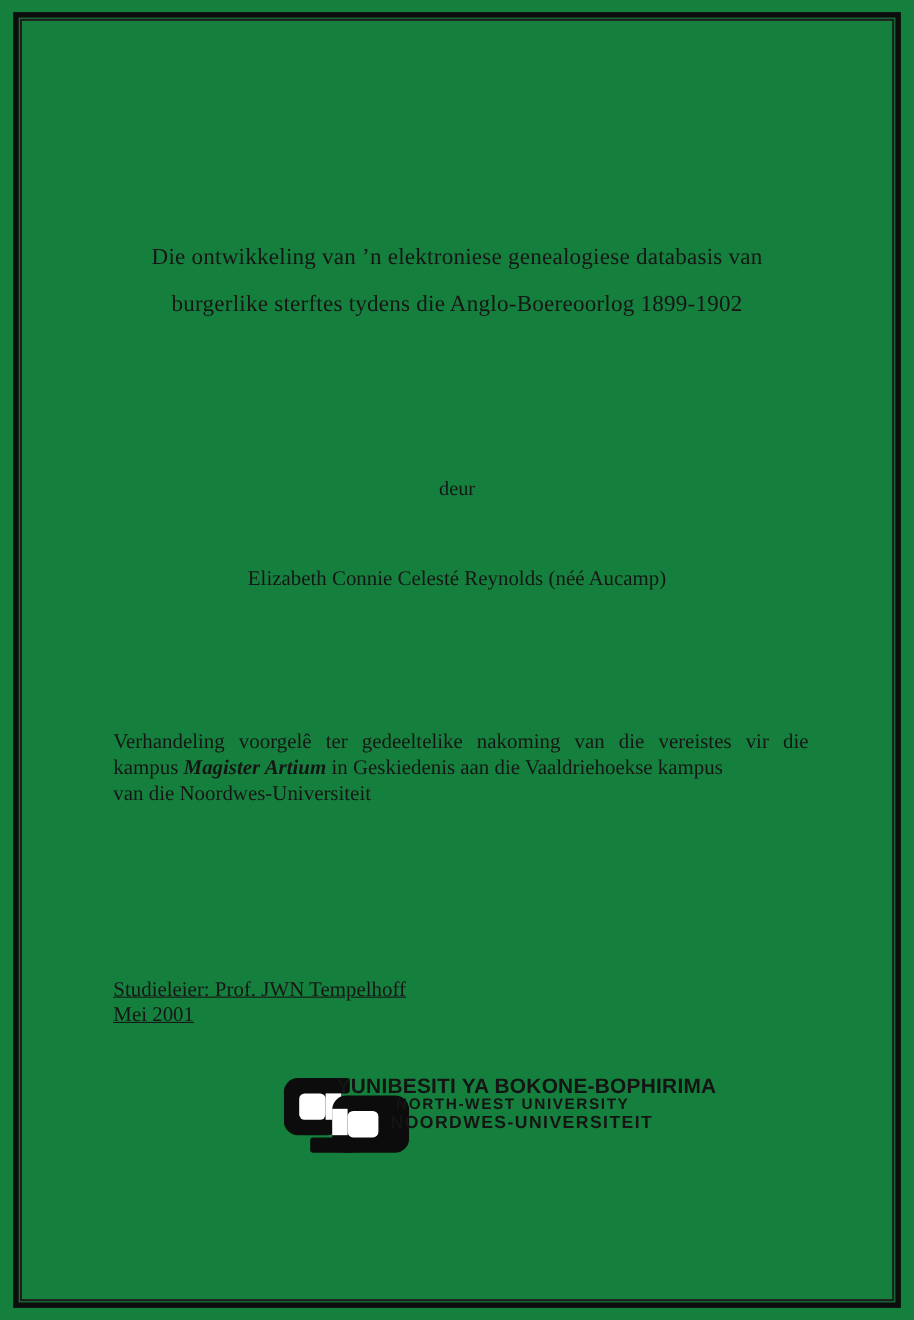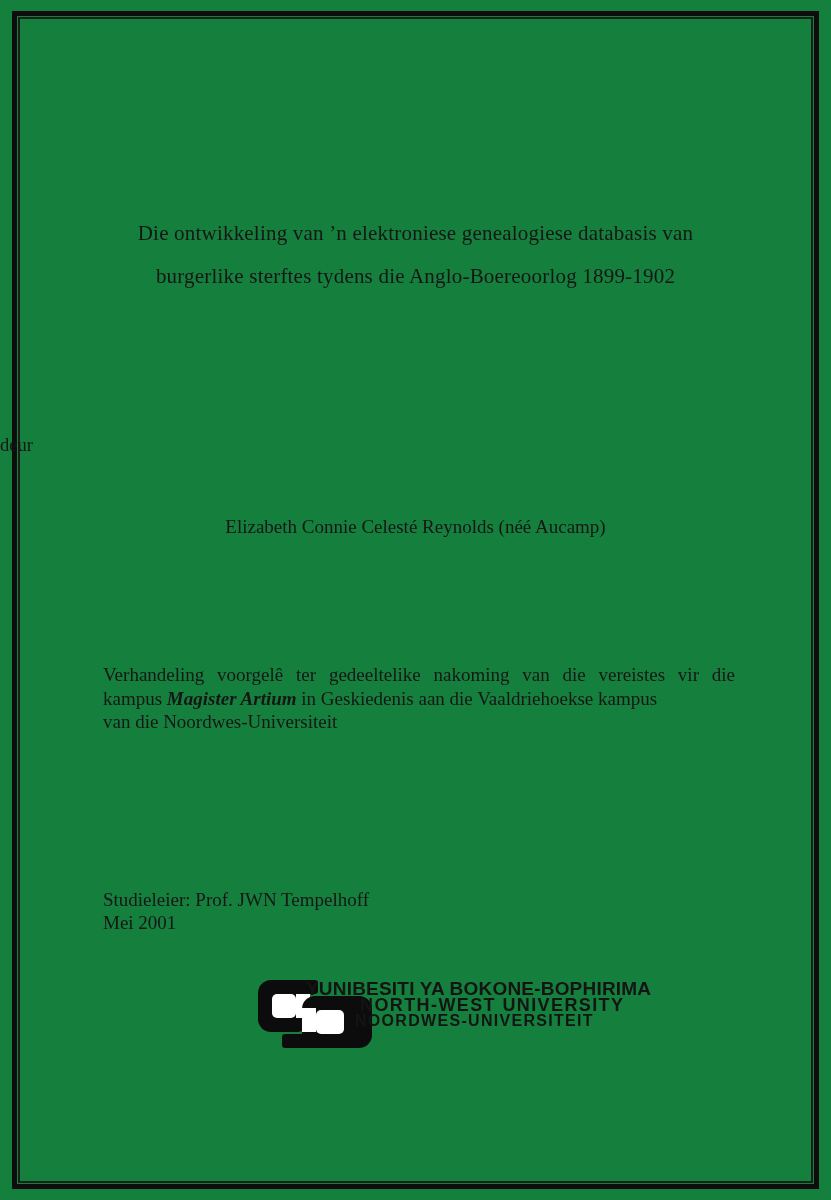--- a/index.html
+++ b/index.html
@@ -33,21 +33,21 @@
     width: 100%;
     text-align: center;
     font-size: 21px;
     line-height: 43px;
     letter-spacing: 0.2px;
   }
   .byline {
     position: absolute;
     left: 0; top: 435px;
     width: 100%;
-    text-align: left;
+    text-align: center;
     font-size: 18.5px;
   }
   .author {
     position: absolute;
     left: 0; top: 516px;
     width: 100%;
     text-align: center;
     font-size: 19px;
   }
   .statement {
@@ -63,40 +63,41 @@
   }
   .statement em {
     font-style: italic;
     font-weight: bold;
   }
   .supervisor-block {
     position: absolute;
     left: 103px; top: 888px;
     font-size: 19px;
     line-height: 23px;
+    text-decoration: underline;
   }
   .logo-block {
     position: absolute;
     left: 258px; top: 975px;
     width: 330px;
     height: 80px;
   }
   .logo-mark {
     position: absolute;
     left: 0; top: 0;
   }
   .logo-text {
     position: absolute;
     font-family: "Liberation Sans", "DejaVu Sans", sans-serif;
     font-weight: 700;
     color: #141414;
     white-space: nowrap;
   }
   .logo-line1 { left: 48px;  top: 3px;  font-size: 19px; letter-spacing: 0.2px; }
-  .logo-line2 { left: 102px; top: 20px; font-size: 18px;   letter-spacing: 1.4px; }
+  .logo-line2 { left: 102px; top: 20px; font-size: 14px;   letter-spacing: 1.4px; }
   .logo-line3 { left: 97px;  top: 37px; font-size: 16px;   letter-spacing: 1.3px; }
   .ink { fill: #0c0c0c; }
   .paper { fill: #ffffff; }
 </style>
 </head>
 <body>
 
 <div class="page">
 
   <div class="frame-outer">

